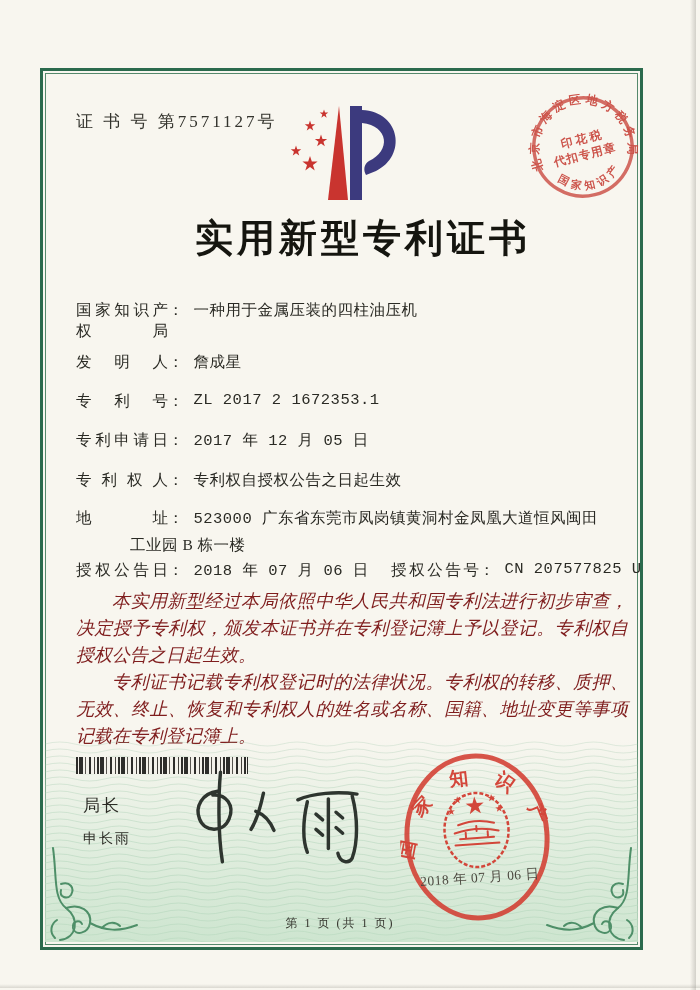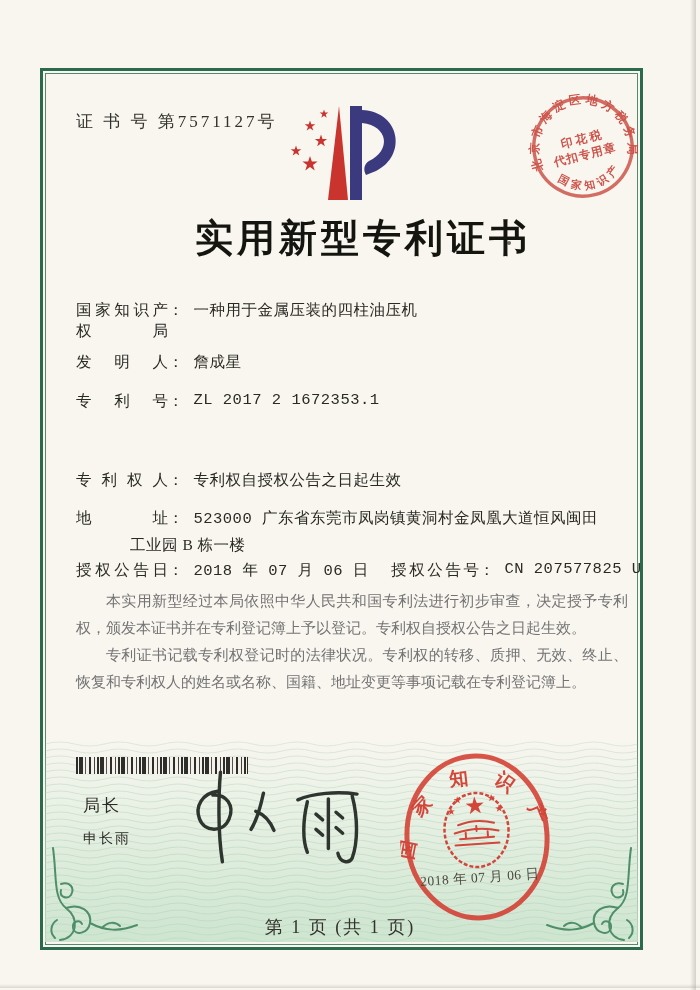--- a/index.html
+++ b/index.html
@@ -28,37 +28,37 @@
   
   .frow{position:absolute;left:76px;width:552px;font-size:15.5px;color:#2a2a24;}
   .flabel{display:inline-block;width:92px;text-align:justify;text-align-last:justify;vertical-align:top;}
   .colon{display:inline-block;vertical-align:top;}
   .fvalue{display:inline-block;vertical-align:top;margin-left:6px;letter-spacing:.5px;max-width:430px;font-family:Liberation Mono, monospace;}
   .fvalue2{margin-left:54px;letter-spacing:.5px;margin-top:6px;}
   .grant-no-cell{position:absolute;left:315px;top:0;white-space:nowrap;}
   .grant-no-cell .flabel{width:88px;}
   
   .paras{position:absolute;left:76px;top:588px;width:552px;}
-  .paras p{margin:0;font-size:15px;line-height:27px;text-align:justify;text-indent:2em;color:#737373;}
+  .paras p{margin:0;font-size:18px;line-height:27px;text-align:justify;text-indent:2em;color:#7f1d1d;font-style:italic;}
   
   .wave-panel{position:absolute;left:45px;top:740px;width:593px;height:202px;overflow:hidden;}
   .wave-tint{position:absolute;inset:0;
     background:linear-gradient(180deg,rgba(215,235,217,0) 0%,rgba(213,234,215,.45) 35%,rgba(198,226,202,.85) 100%);}
   .barcode{position:absolute;left:76px;top:757px;width:172px;height:17px;
     background:repeating-linear-gradient(90deg,#2d2d2a 0 2px,#f3f1ea 2px 3px,#2d2d2a 3px 7px,#f3f1ea 7px 9px,#57554f 9px 10px,#f3f1ea 10px 13px,#2d2d2a 13px 15px,#f3f1ea 15px 18px,#44423d 18px 19px,#f3f1ea 19px 21px);}
   .sig-title{position:absolute;left:83px;top:794px;font-size:17px;letter-spacing:2px;color:#2c2c26;}
   .sig-name{position:absolute;left:83px;top:830px;font-size:14px;letter-spacing:2px;color:#2c2c26;}
   .signature-svg{position:absolute;left:168px;top:762px;}
   .office-seal{position:absolute;left:400px;top:750px;transform:rotate(-4deg);opacity:.93;}
   .seal-date{font-family:"Liberation Serif","DejaVu Serif",serif;}
   .flourish{position:absolute;}
   .flourish.fl-left{left:47px;top:846px;}
   .flourish.fl-right{left:545px;top:846px;transform:scaleX(-1);}
   .footer{position:absolute;left:40px;top:915px;width:600px;text-align:center;
-    font-size:18px;letter-spacing:2px;color:#33332c;}
+    font-size:12px;letter-spacing:2px;color:#33332c;}
 </style>
 </head>
 <body>
 
 <div class="paper">
 
   <div class="cert-border"></div>
 
   <div class="cert-no">证 书 号 第7571127号</div>
 
@@ -102,20 +102,24 @@
     <span class="flabel">国家知识产权局</span><span class="colon">：</span>
     <span class="fvalue">一种用于金属压装的四柱油压机</span>
   </div>
   <div class="frow" style="top:352px">
     <span class="flabel">发明人</span><span class="colon">：</span>
     <span class="fvalue">詹成星</span>
   </div>
   <div class="frow" style="top:391px">
     <span class="flabel">专利号</span><span class="colon">：</span>
     <span class="fvalue">ZL 2017 2 1672353.1</span>
+  </div>
+  <div class="frow" style="top:430px">
+    <span class="flabel">专利申请日</span><span class="colon">：</span>
+    <span class="fvalue">2017 年 12 月 05 日</span>
   </div>
   <div class="frow" style="top:470px">
     <span class="flabel">专利权人</span><span class="colon">：</span>
     <span class="fvalue">专利权自授权公告之日起生效</span>
   </div>
   <div class="frow" style="top:508px">
     <span class="flabel">地址</span><span class="colon">：</span>
     <span class="fvalue">523000 广东省东莞市凤岗镇黄洞村金凤凰大道恒风闽田</span>
     <div class="fvalue2">工业园 B 栋一楼</div>
   </div>

